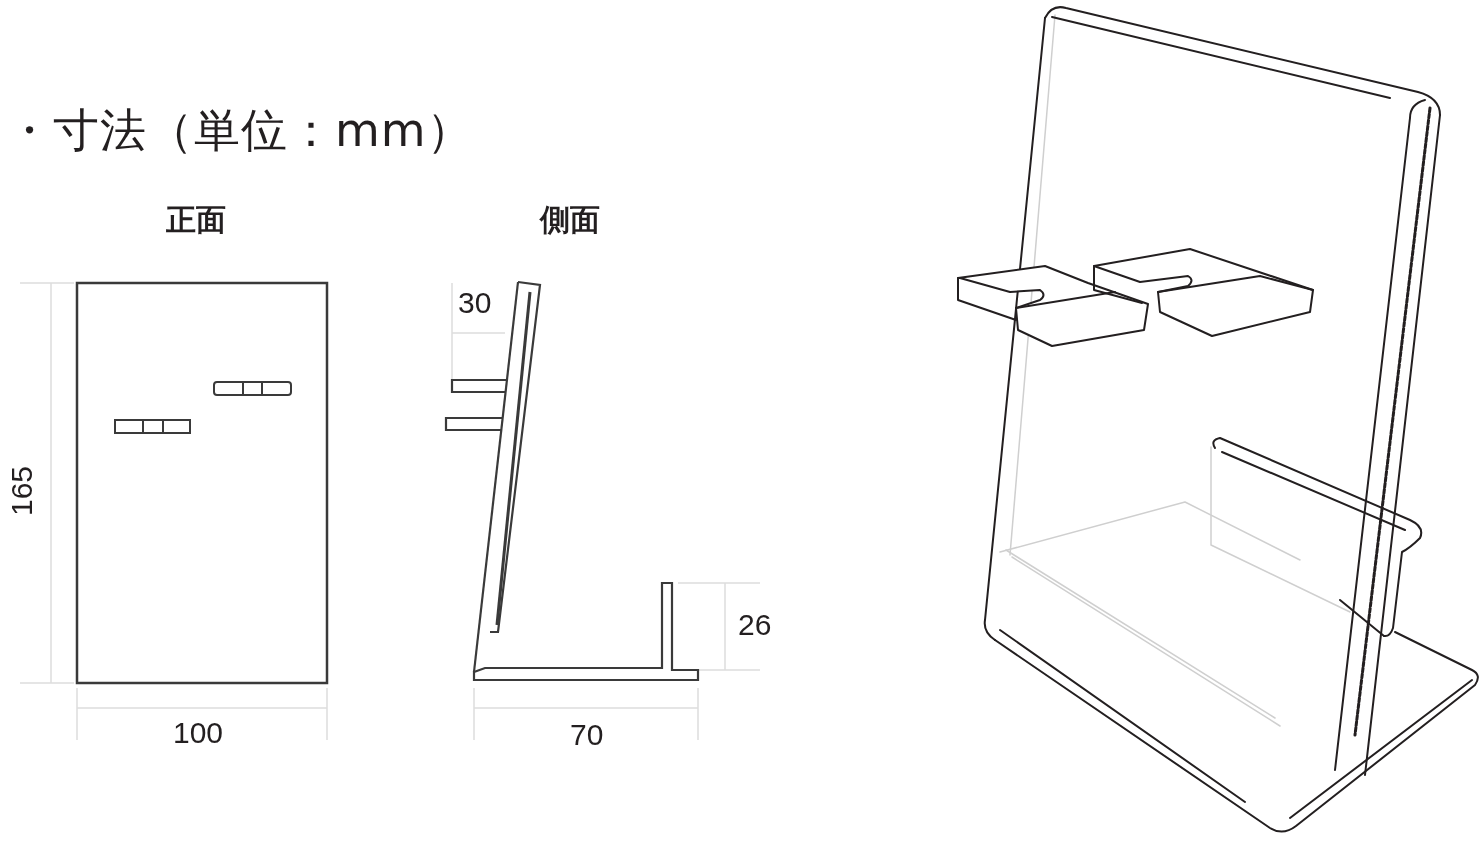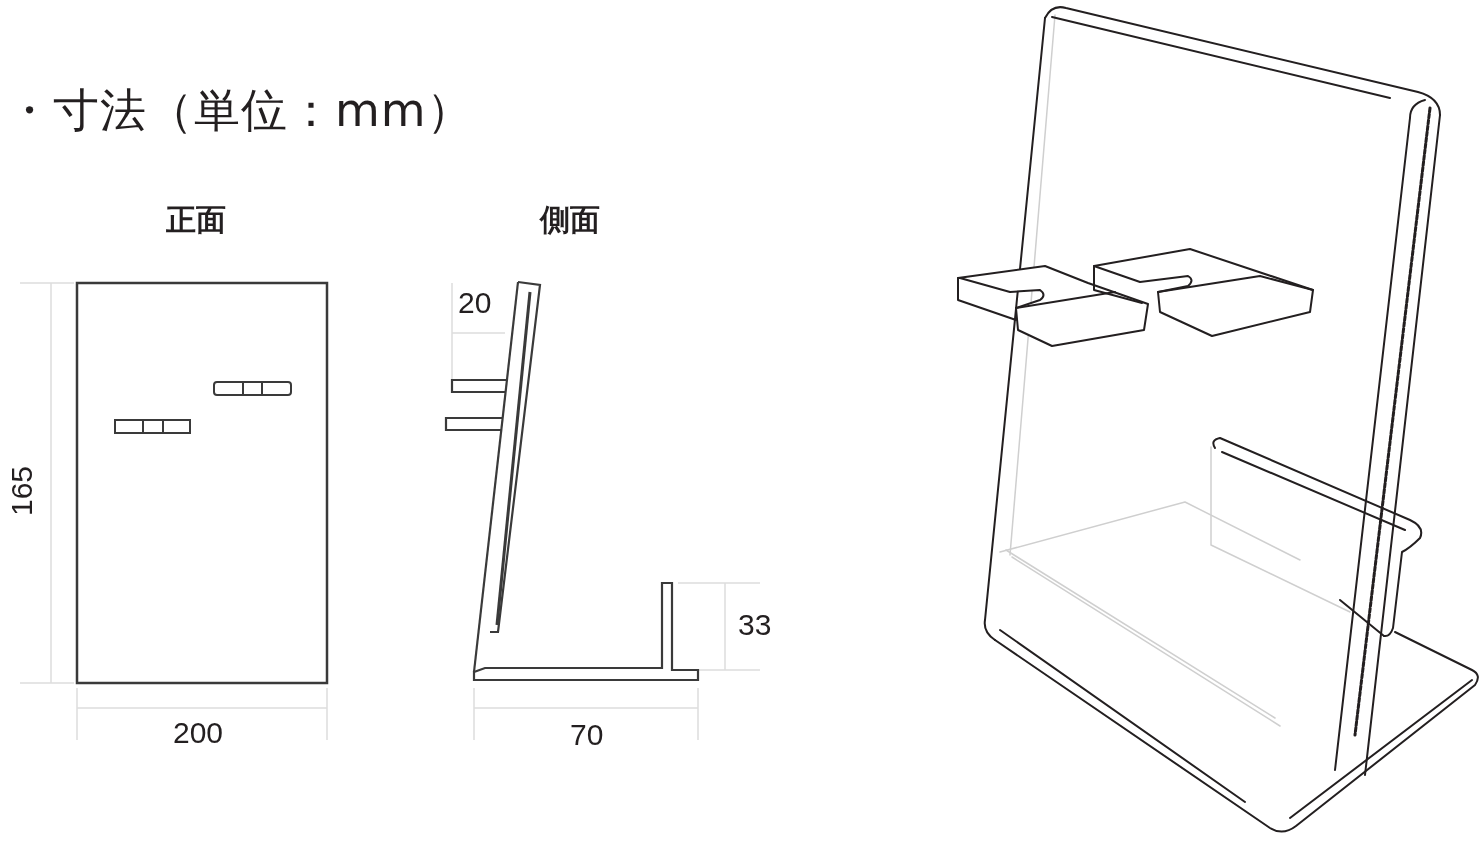--- a/index.html
+++ b/index.html
@@ -1,39 +1,39 @@
 <!DOCTYPE html>
 <html><head>
   <meta charset="utf-8">
   <style>
     html, body { margin: 0; padding: 0; background: #ffffff; }
     body { width: 1482px; height: 843px; position: relative; overflow: hidden;
            font-family: "DejaVu Sans", "Liberation Sans", sans-serif; color: #231f20; }
-    .title { position: absolute; left: 6px; top: 80px; font-size: 46px; letter-spacing: 1px;
+    .title { position: absolute; left: 6px; top: 100px; font-size: 46px; letter-spacing: 1px;
              white-space: nowrap; color: #231f20; }
     .view-label { position: absolute; font-size: 30px; font-weight: bold; color: #231f20; }
     .dim { position: absolute; font-size: 30px; color: #231f20; font-family: "Liberation Sans", sans-serif; }
     .dim.rot { transform: rotate(-90deg); transform-origin: center; }
     svg.drawing { position: absolute; left: 0; top: 0; }
   </style>
 </head>
 <body>
 
 <div class="title">
   <span>・</span><span>寸法（単位：mm）</span>
 </div>
 
 <div class="view-label" style="left:166px; top:200px;">正面</div>
 <div class="view-label" style="left:540px; top:200px;">側面</div>
 
-<div class="dim" style="left:173px; top:716px;">200</div>
+<div class="dim" style="left:173px; top:716px;">100</div>
 <div class="dim rot" style="left:-4px; top:474px; width:52px; text-align:center;">165</div>
-<div class="dim" style="left:458px; top:286px;">20</div>
+<div class="dim" style="left:458px; top:286px;">30</div>
 <div class="dim" style="left:570px; top:718px;">70</div>
-<div class="dim" style="left:738px; top:608px;">33</div>
+<div class="dim" style="left:738px; top:608px;">26</div>
 
 <svg class="drawing" width="1482" height="843" viewBox="0 0 1482 843">
 
   <g>
 
     <g stroke="#dcdcdc" stroke-width="1.5" fill="none">
       <line x1="20" y1="283" x2="74" y2="283"></line>
       <line x1="20" y1="683" x2="74" y2="683"></line>
       <line x1="51" y1="283" x2="51" y2="683"></line>
       <line x1="77" y1="688" x2="77" y2="740"></line>

